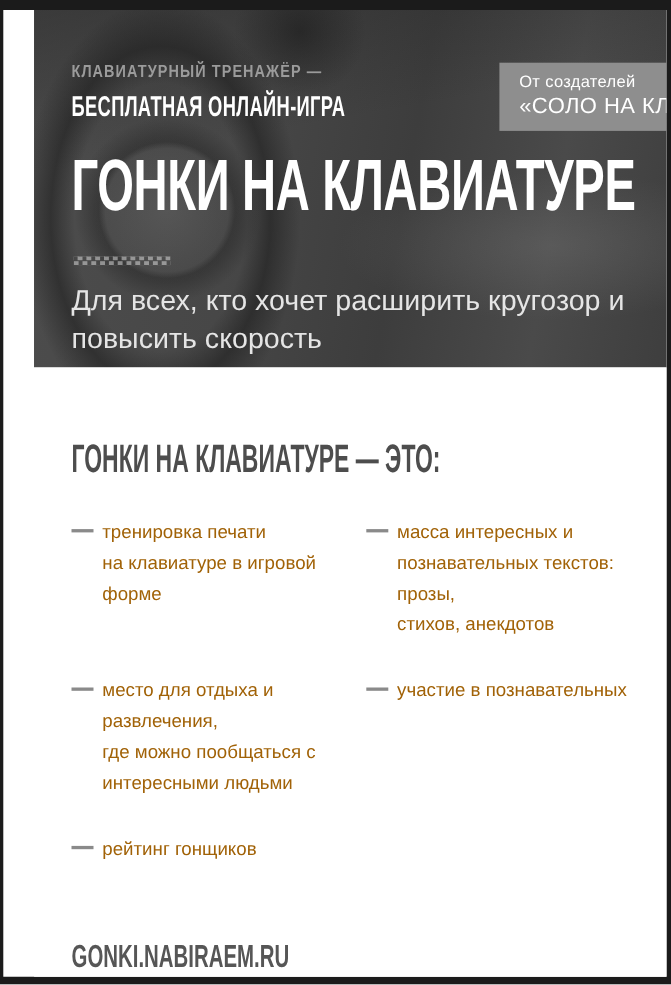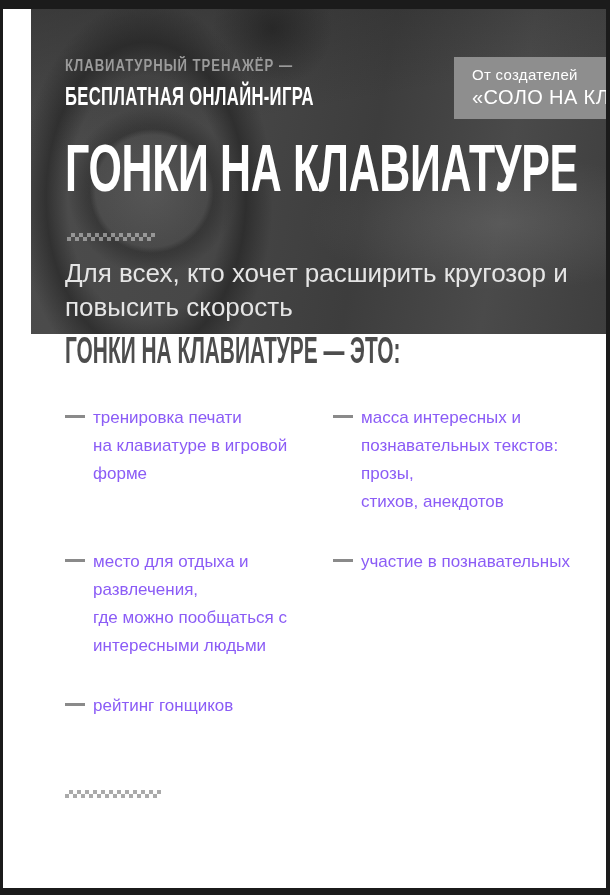--- a/index.html
+++ b/index.html
@@ -112,21 +112,21 @@
     white-space: pre-line;
   }
 
   
   .body-section {
     flex: 1 1 auto;
     background: #ffffff;
     padding: 0 18px 0 34px;
     position: relative;
   }
-  .features-heading { height: 34px; line-height: 34px; }
+  .features-heading { margin-top: 66px; height: 34px; line-height: 34px; }
   .cond-h2 {
     display: inline-block;
     transform: scaleX(0.58); transform-origin: 0 50%;
     white-space: nowrap;
     font-size: 36px; font-weight: 700;
     color: #4d4d4d;
     letter-spacing: 0px;
   }
 
   .features-grid {
@@ -140,21 +140,21 @@
   .dash {
     flex: 0 0 20px;
     width: 20px; height: 2.5px;
     background: #8a8a8a;
     margin-top: 11px;
     margin-right: 8px;
   }
   .feature-text {
     font-size: 17px;
     line-height: 28px;
-    color: #8b5cf6;
+    color: #a16207;
     white-space: pre-line;
   }
 
   .footer { margin-top: 70px; }
   .footer-url { height: 28px; line-height: 28px; }
   .cond-url {
     display: inline-block;
     transform: scaleX(0.64); transform-origin: 0 50%;
     white-space: nowrap;
     font-size: 29px; font-weight: 700;
@@ -229,17 +229,18 @@
       </div>
 
       <div class="feature-item">
         <span class="dash"></span>
         <span class="feature-text">рейтинг гонщиков</span>
       </div>
 
     </div>
 
     <div class="footer">
+      <div class="footer-url"><span class="cond-url">GONKI.NABIRAEM.RU</span></div>
       <div class="checker checker-footer"></div>
     </div>
 
   </div>
 </div>
 
 </body></html>

